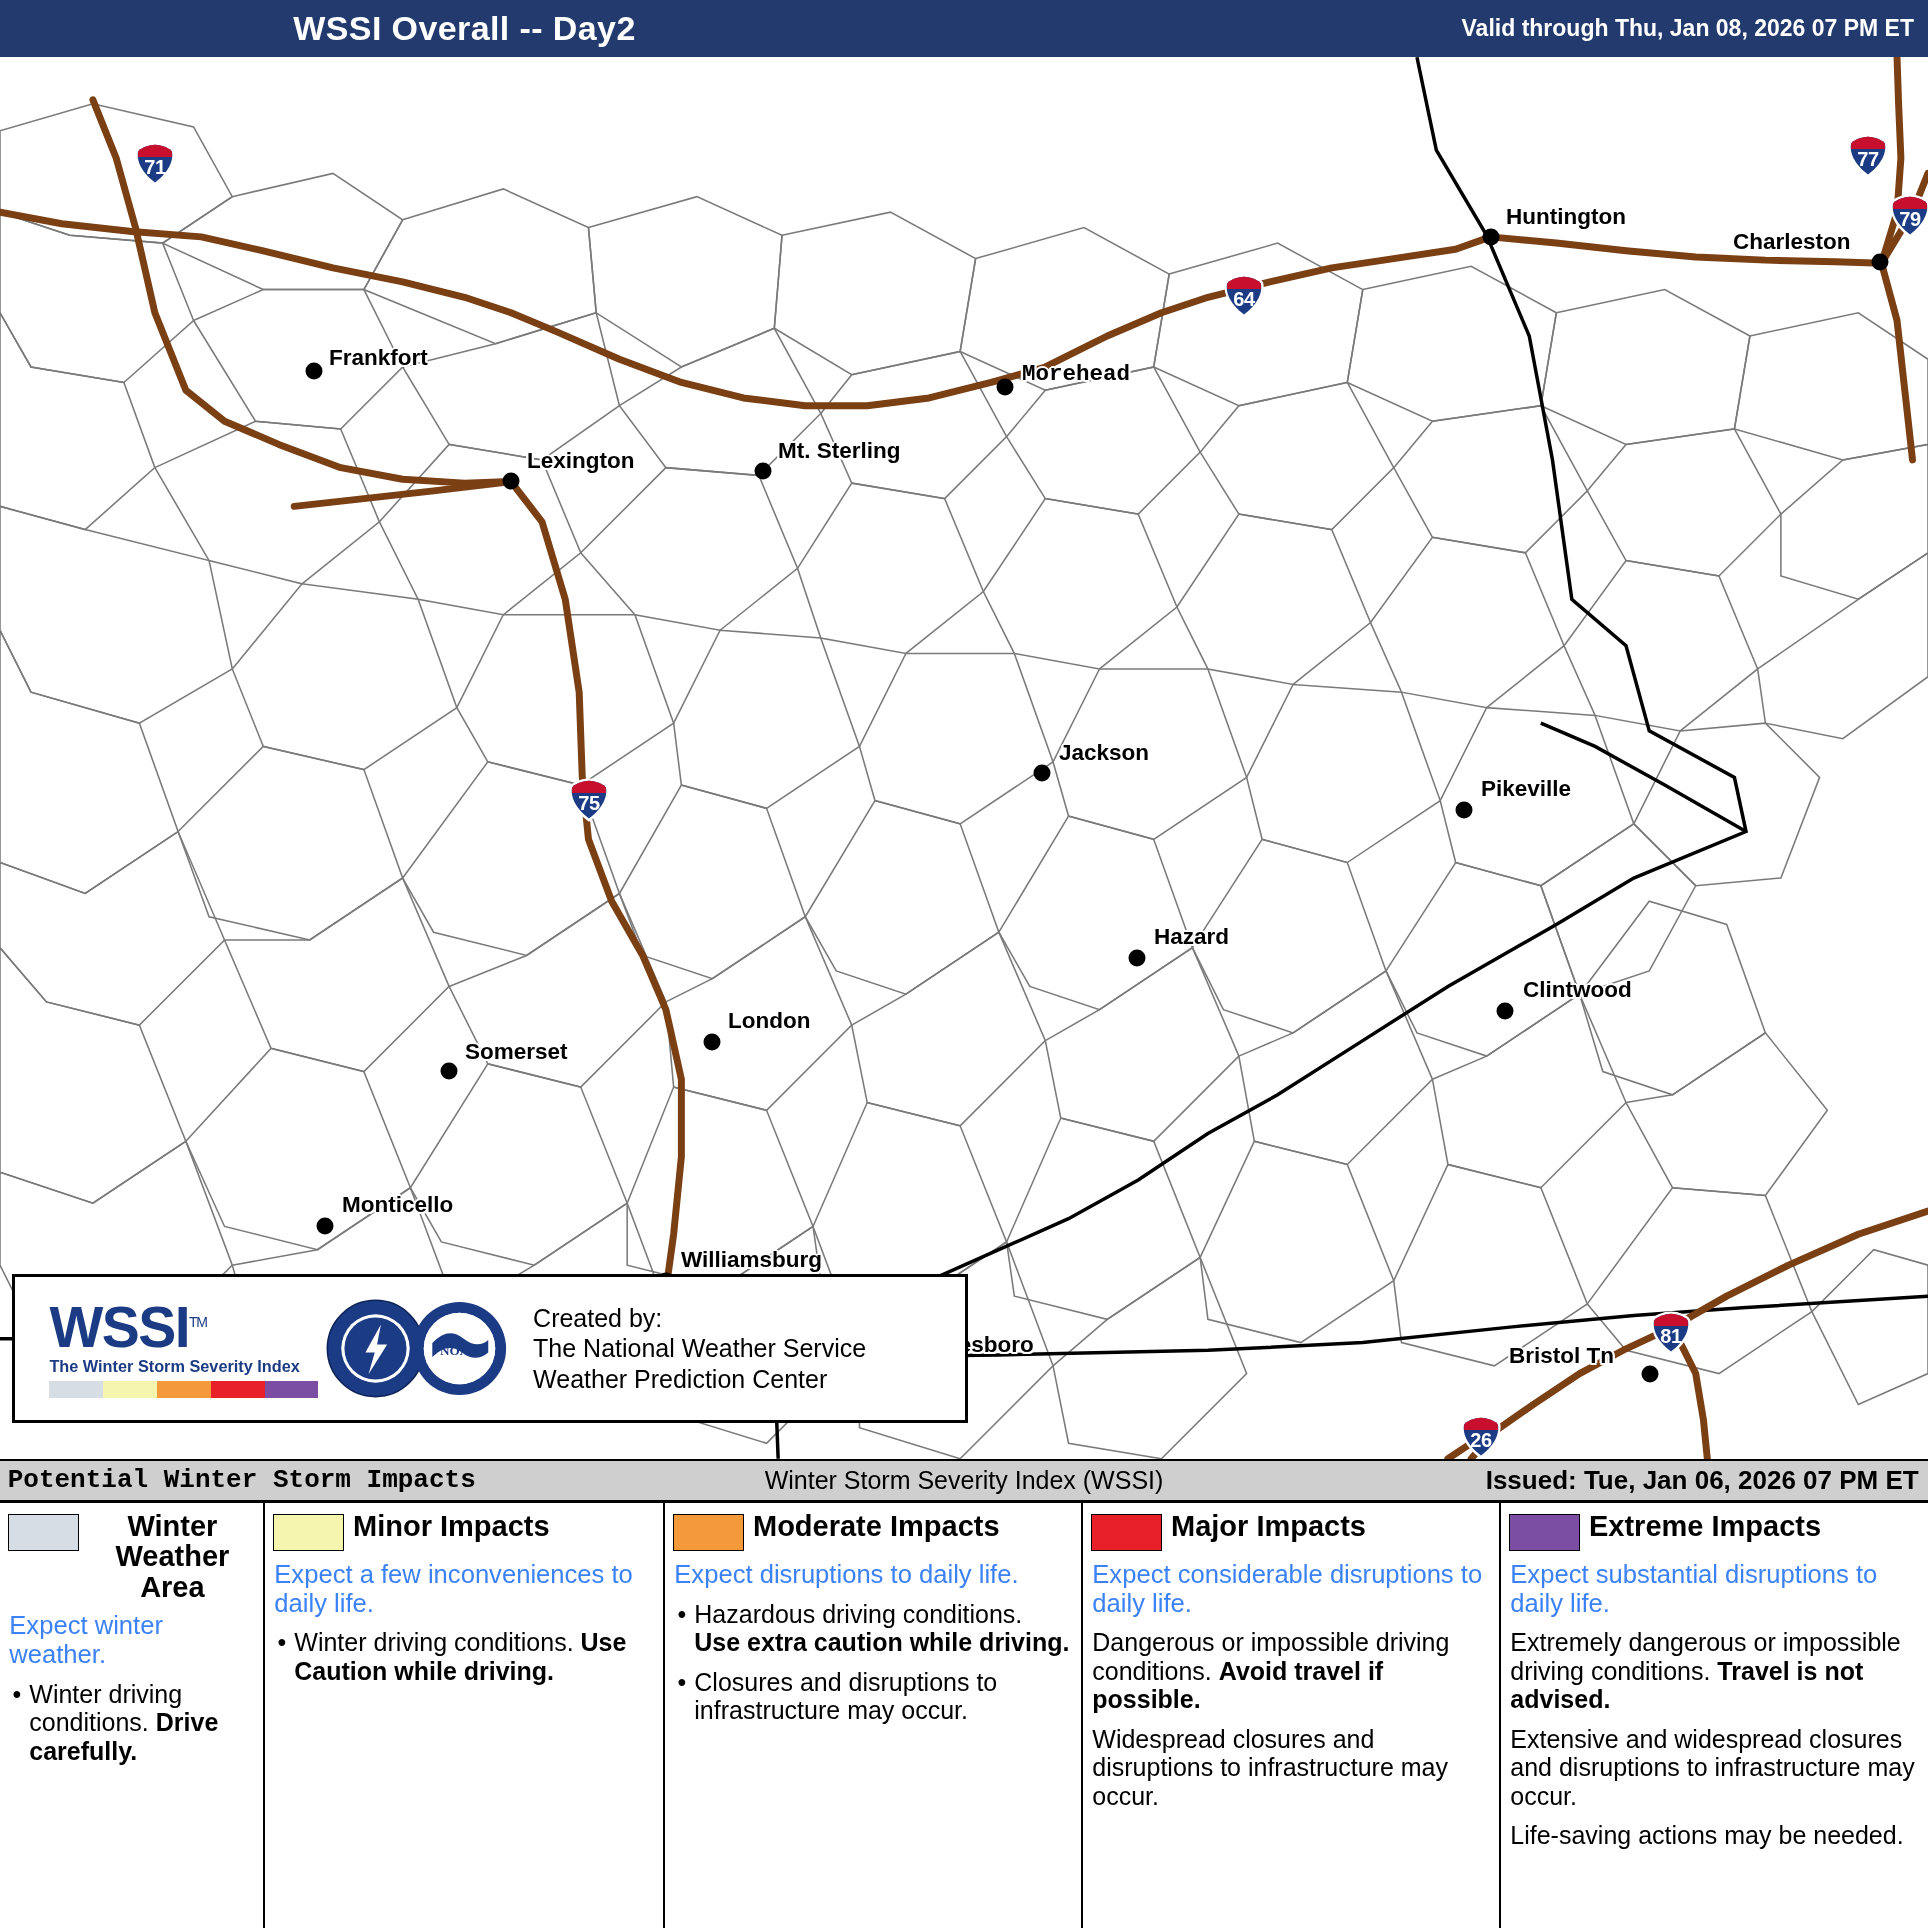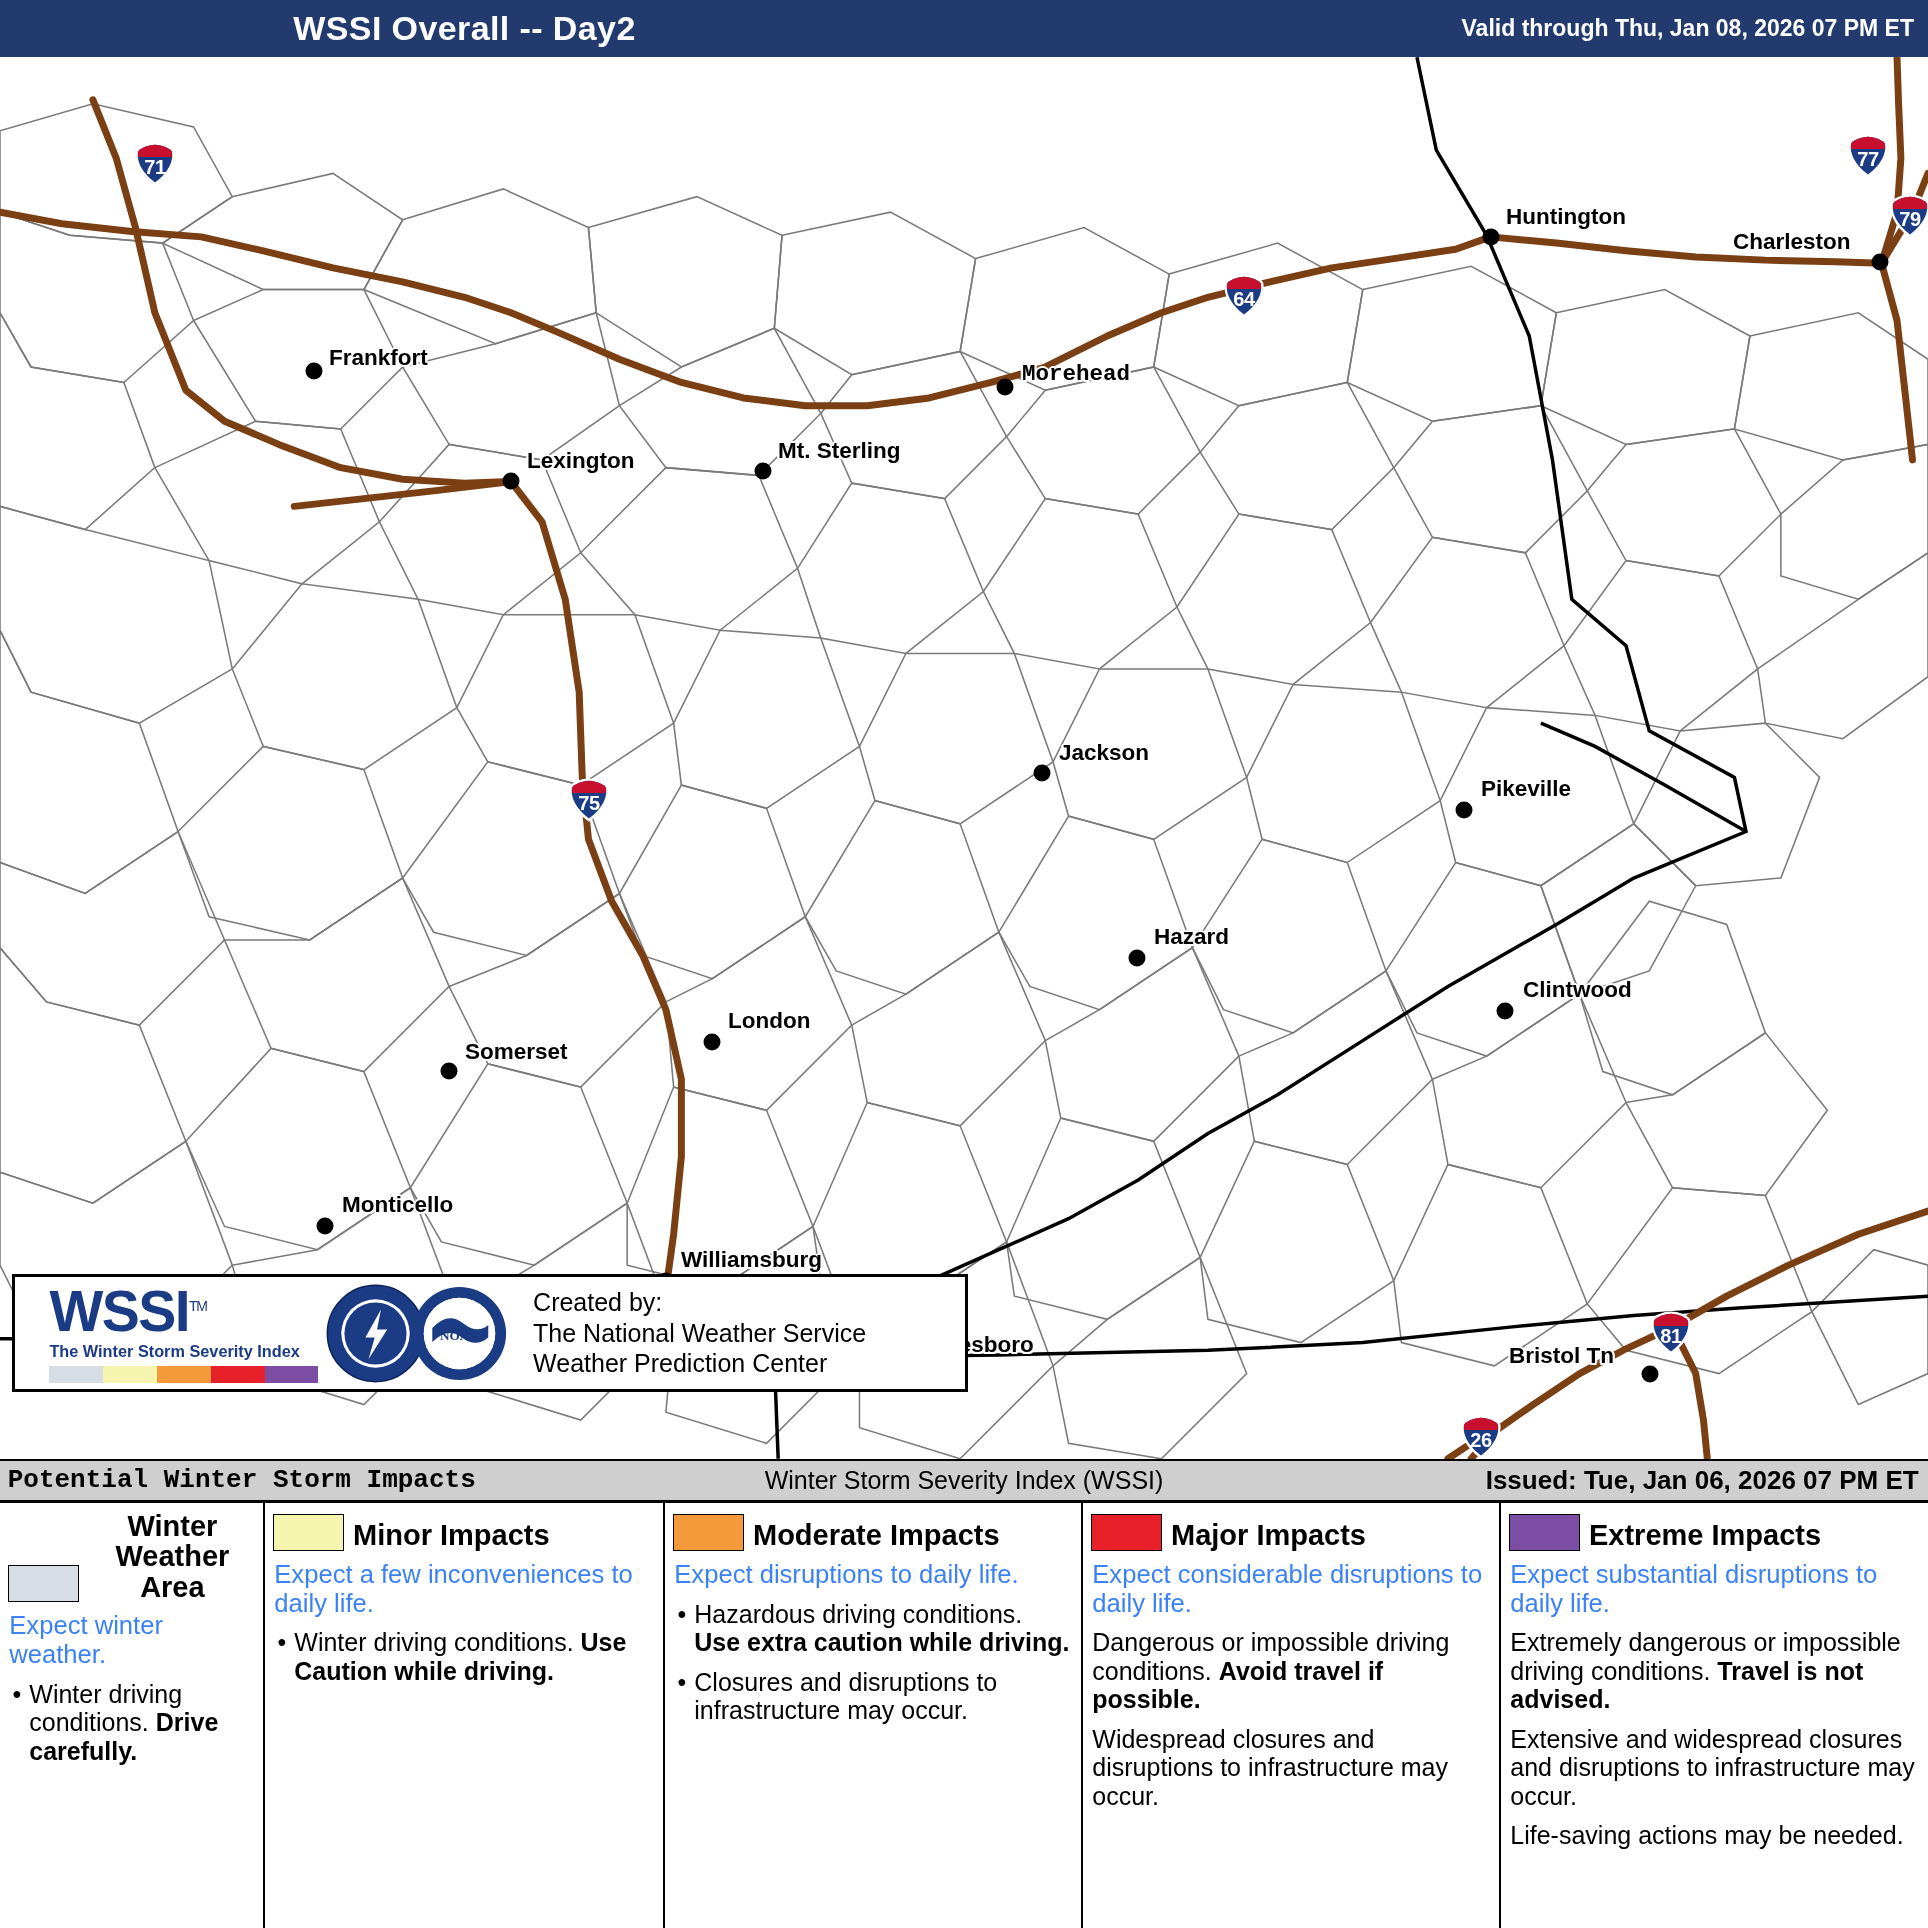--- a/index.html
+++ b/index.html
@@ -85,21 +85,21 @@
     font-size: 20px;
     font-weight: bold;
     color: #ffffff;
     letter-spacing: -0.4px;
   }
 
   
   .logo-box {
     position: absolute;
     left: 12.4px; top: 1274px;
-    width: 956px; height: 118px;
+    width: 956px; height: 149px;
     background: #ffffff;
     border: 3.9px solid #000000;
     display: flex;
     align-items: center;
   }
   .wssi-logo {
     width: 302px;
     padding-left: 34px;
   }
   .wssi-word {
@@ -186,21 +186,21 @@
   }
   .legend-col:last-child { border-right: none; }
   .legend-col.c0 { width: 265px; }
   .legend-col.c1 { width: 400px; }
   .legend-col.c2 { width: 418px; }
   .legend-col.c3 { width: 418px; }
   .legend-col.c4 { width: 427px; border-radius: 8px; }
 
   .legend-head {
     display: flex;
-    align-items: flex-end;
+    align-items: flex-start;
     padding: 7.7px 6.2px 0 7.7px;
   }
   .legend-chip {
     width: 71px; height: 37px;
     border: 1.5px solid #000;
     flex: 0 0 auto;
     margin-top: 3.1px;
   }
   .legend-title {
     margin-left: 9.3px;

